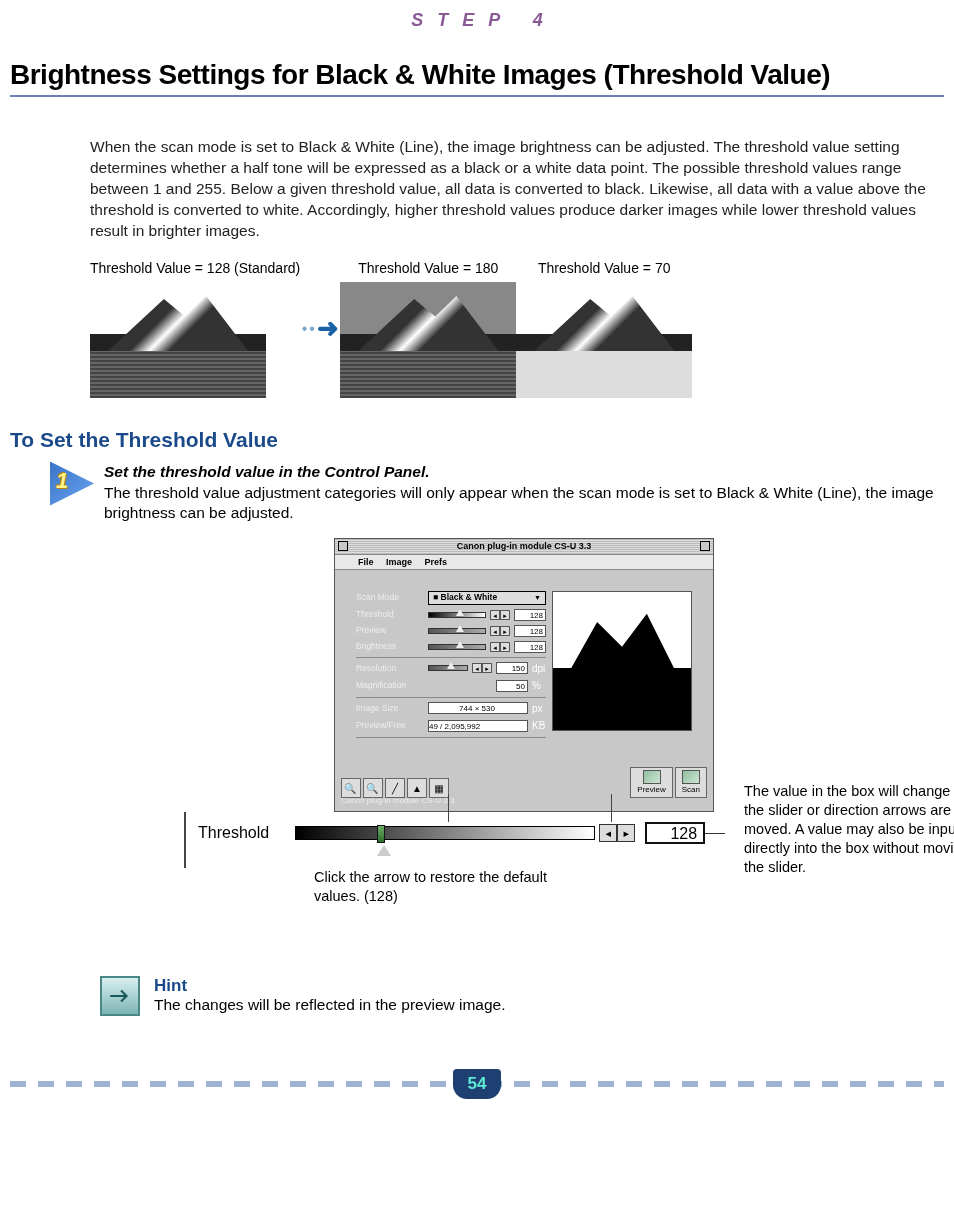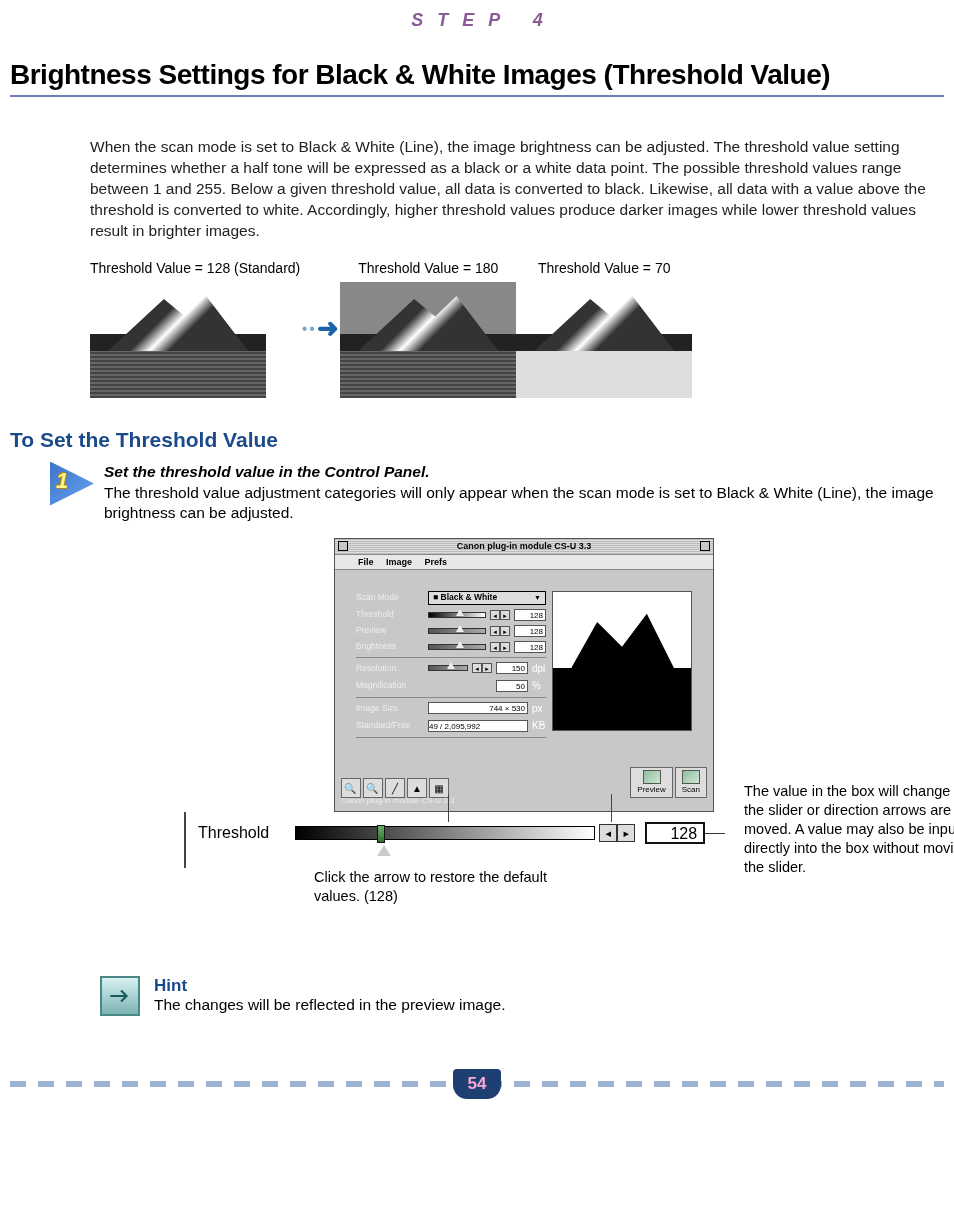--- a/index.html
+++ b/index.html
@@ -281,21 +281,21 @@
     display:flex; align-items:center; justify-content:center;
   }
   .footer .dashes {
     position:absolute; inset:0;
     background: repeating-linear-gradient(90deg,#9eb2d1 0 16px, transparent 16px 28px);
     height:6px; top:15px;
   }
   .footer .page {
     position:relative;
     width:48px; height:30px; background:#1d3f72;
-    color:#f9a8d4; font-weight:900; font-size:17px;
+    color:#5eead4; font-weight:900; font-size:17px;
     display:flex; align-items:center; justify-content:center;
     border-radius:4px 4px 14px 14px;
   }
 </style>
 </head>
 <body>
 
 <div class="top-bar">
   <div class="purple-line"></div>
   <div class="step">STEP 4</div>
@@ -427,26 +427,26 @@
               <span class="lbl">Magnification</span>
               <div style="flex:1"></div>
               <div class="valbox">50</div>
               <span class="unit">%</span>
             </div>
 
             <div class="ctrl-div"></div>
 
             <div class="ctrl-row">
               <span class="lbl">Image Size</span>
-              <div class="valbox" style="flex:1;text-align:right">744 × 530</div>
+              <div class="valbox" style="flex:1;text-align:center">744 × 530</div>
               <span class="unit">px</span>
             </div>
 
             <div class="ctrl-row">
-              <span class="lbl">Standard/Free</span>
+              <span class="lbl">Preview/Free</span>
               <div class="valbox" style="flex:1;text-align:left">49 / 2,095,992</div>
               <span class="unit">KB</span>
             </div>
 
             <div class="ctrl-div"></div>
           </div>
           <div class="preview">
             <div class="sky"></div>
               <div class="mtn"></div>
           </div>

